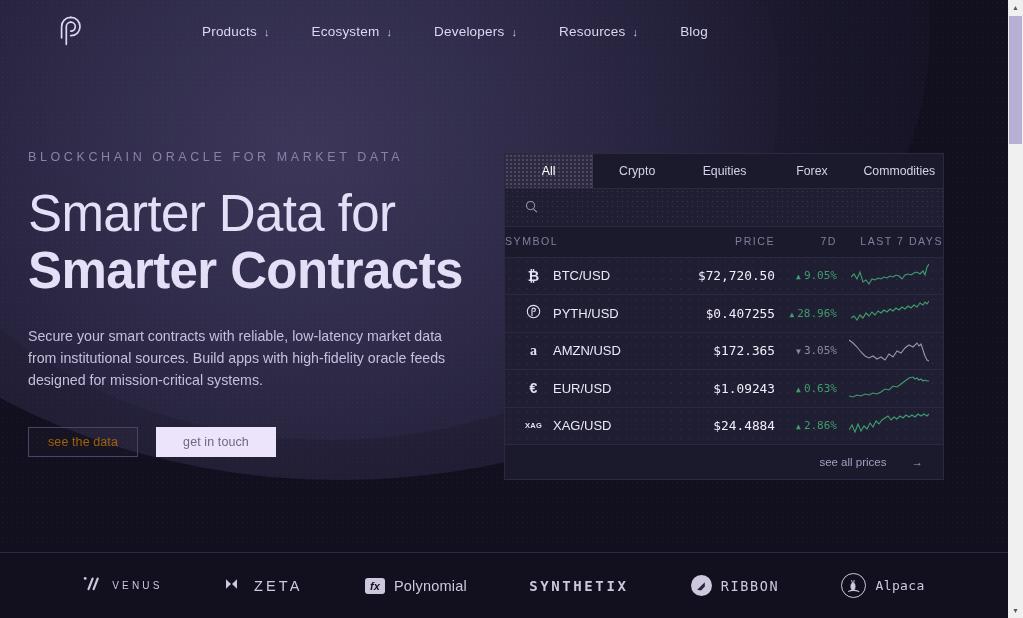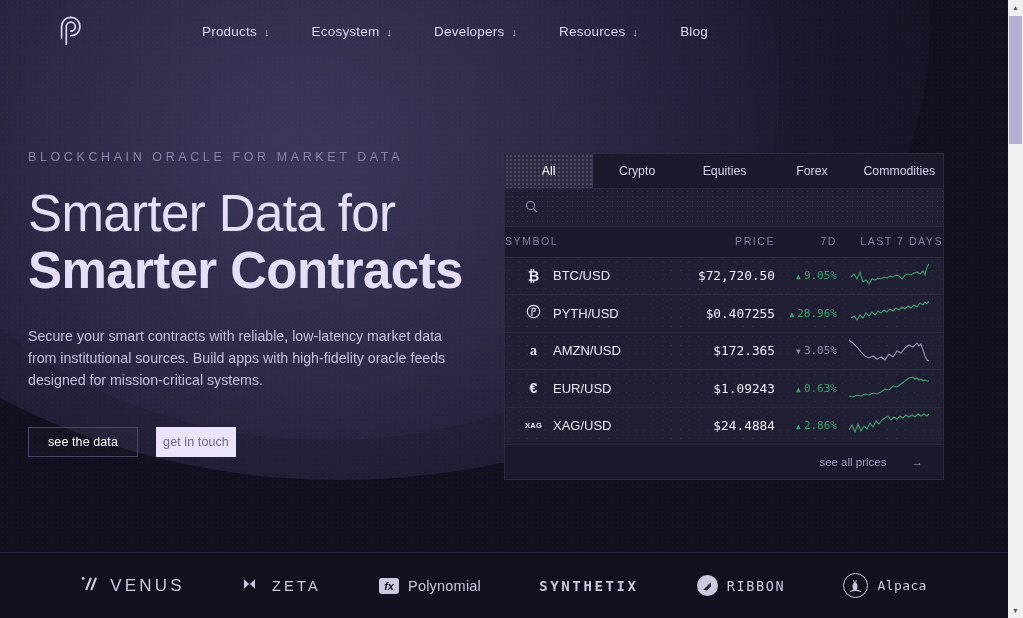--- a/index.html
+++ b/index.html
@@ -136,24 +136,24 @@
     align-items: center;
     justify-content: center;
     font-size: 12.5px;
     cursor: pointer;
     letter-spacing: 0.1px;
   }
   .btn-outline {
     width: 110px;
     border: 1px solid #4a4466;
     background: rgba(255,255,255,0.02);
-    color: #ffffff;
+    color: #a16207;
   }
   .btn-solid {
-    width: 80px;
+    width: 120px;
     background: #ece4fb;
     color: #6e6787;
     border: none;
   }
 
   
   .card {
     position: absolute;
     left: 504px; top: 153px;
     width: 440px;
@@ -305,21 +305,21 @@
   }
   .plogo {
     display: flex;
     align-items: center;
     gap: 9px;
     color: #ded8f0;
     opacity: 0.92;
     white-space: nowrap;
   }
   .plogo .pname { font-size: 14px; letter-spacing: 2.6px; font-weight: 500; }
-  .plogo.venus .pname { letter-spacing: 3.2px; font-size: 17px; }
+  .plogo.venus .pname { letter-spacing: 3.2px; font-size: 10px; }
   .plogo.zeta  .pname { letter-spacing: 3.2px; font-size: 14.5px; }
   .plogo.poly  .pname { letter-spacing: 0.2px; font-size: 14.5px; font-weight: 400; }
   .plogo.synth .pname { letter-spacing: 2.6px; font-size: 14px; font-weight: 600; font-family: "DejaVu Sans Mono", monospace; }
   .plogo.ribbon .pname { letter-spacing: 1.6px; font-size: 13.5px; font-family: "DejaVu Sans Mono", monospace; }
   .plogo.alpaca .pname { letter-spacing: 0.4px; font-size: 13px; font-family: "DejaVu Sans Mono", monospace; }
   .fx-badge {
     width: 20px; height: 16px;
     background: #ded8f0;
     color: #14121f;
     font-style: italic;

